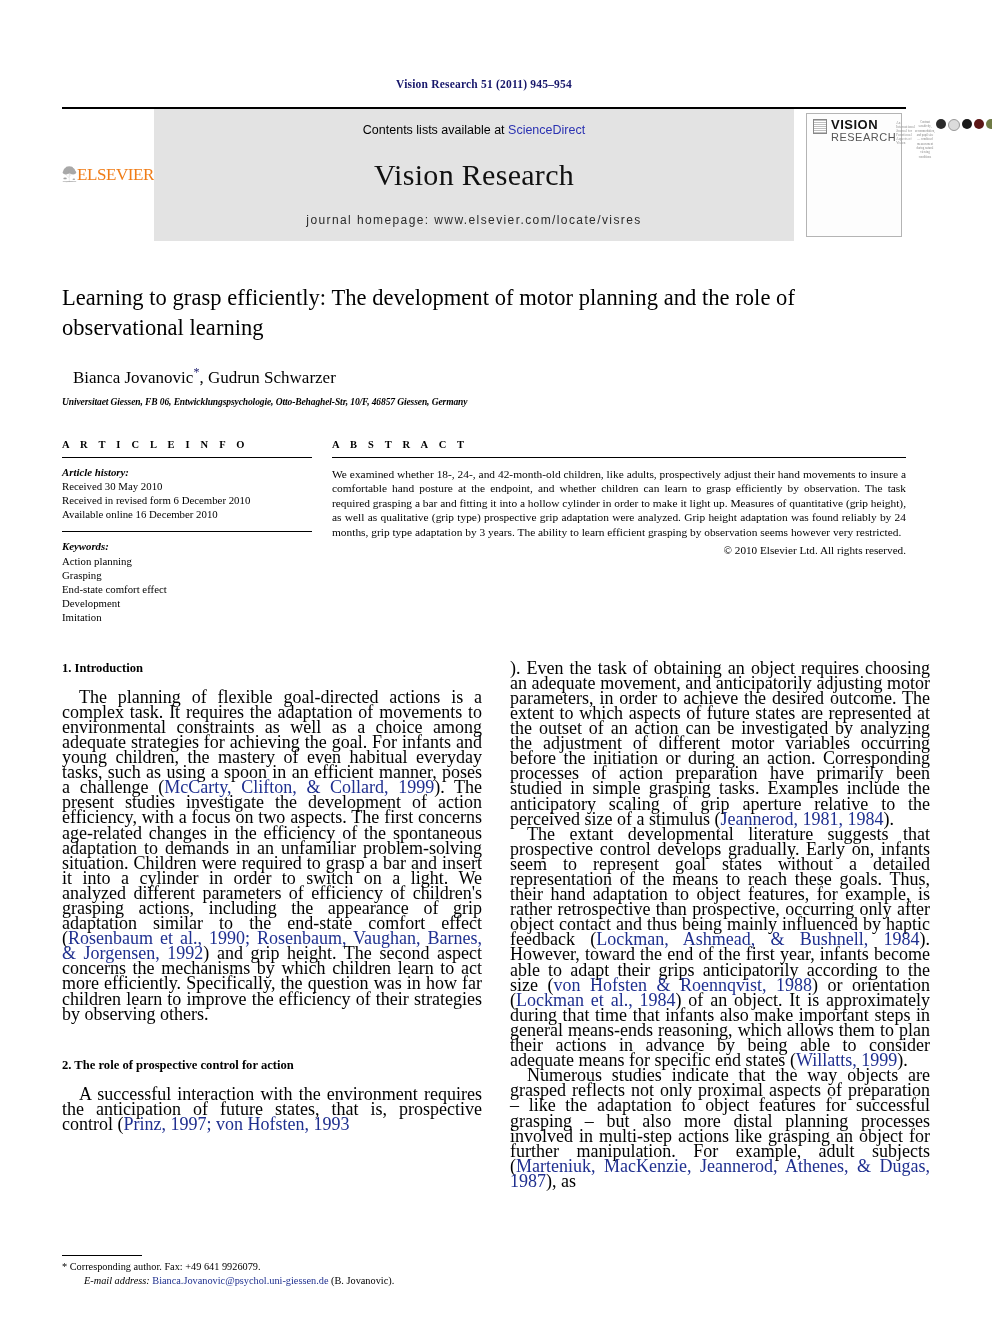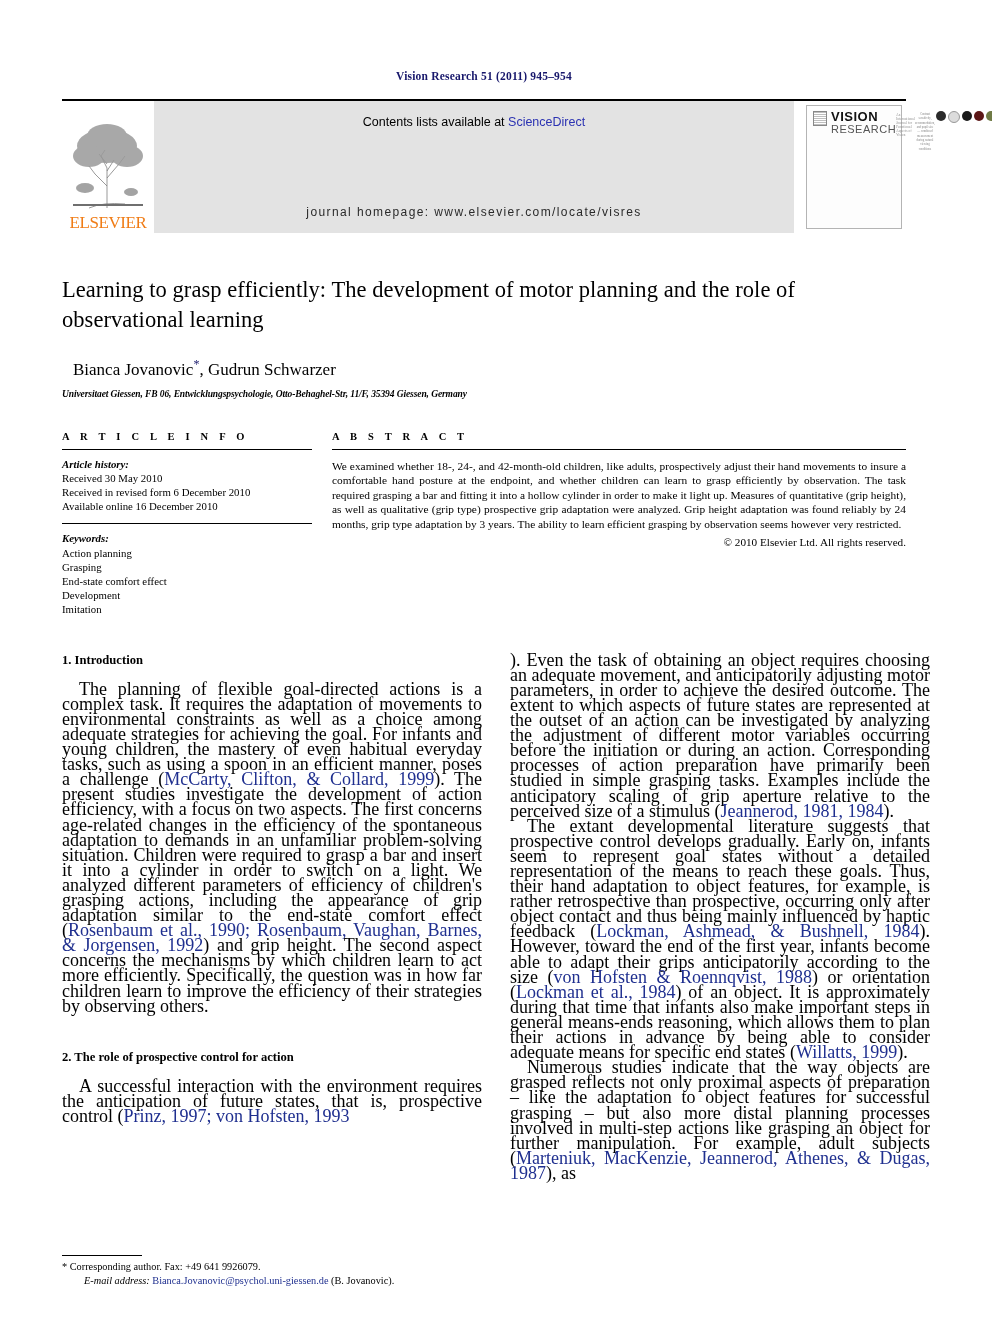--- a/index.html
+++ b/index.html
@@ -13,21 +13,21 @@
     font-family: "Liberation Serif", "DejaVu Serif", serif;
     color: #000000;
     position: relative;
     overflow: hidden;
   }
   .page {
     position: relative;
     width: 968px;
     height: 1323px;
     box-sizing: border-box;
-    padding: 0 62px;
+    padding: 8px 62px;
   }
 
   
   .running-head {
     text-align: center;
     font-size: 11.5px;
     font-weight: bold;
     color: #17176b;
     letter-spacing: 0.2px;
     padding-top: 70px;
@@ -38,21 +38,21 @@
     margin-top: 17px;
     border-top: 2.5px solid #000;
     height: 132px;
     display: flex;
     align-items: stretch;
   }
   .elsevier-block {
     width: 92px;
     flex: 0 0 92px;
     display: flex;
-    flex-direction: column;
+    flex-direction: row;
     align-items: center;
     justify-content: flex-end;
     padding-bottom: 2px;
   }
   .elsevier-tree {
     width: 78px;
     height: 98px;
     display: block;
   }
   .elsevier-word {
@@ -274,20 +274,21 @@
         </g>
         <rect x="4" y="88" width="70" height="2" fill="#6f6f6f"></rect>
       </svg>
       <div class="elsevier-word">ELSEVIER</div>
     </div>
 
     <div class="masthead-center">
       <div class="contents-line">
         <span>Contents lists available at </span><span class="sd-link">ScienceDirect</span>
       </div>
+      <div class="journal-title">Vision Research</div>
       <div class="homepage-line">journal homepage: www.elsevier.com/locate/visres</div>
     </div>
 
     <div class="cover-block">
       <div class="cover">
         <div class="cover-head">
           <div class="cover-badge"></div>
           <div>
             <div class="cover-vision">VISION</div>
             <div class="cover-research">RESEARCH</div>
@@ -335,21 +336,21 @@
         </div>
       </div>
     </div>
   </div>
 
   <div class="title-block">
     <h1 class="paper-title">Learning to grasp efficiently: The development of motor planning and the role of observational learning</h1>
     <div class="authors">
       <span>Bianca Jovanovic</span><span class="star">*</span><span>, Gudrun Schwarzer</span>
     </div>
-    <div class="affiliation">Universitaet Giessen, FB 06, Entwicklungspsychologie, Otto-Behaghel-Str, 11/F, 35394 Giessen, Germany</div>
+    <div class="affiliation">Universitaet Giessen, FB 06, Entwicklungspsychologie, Otto-Behaghel-Str, 10/F, 46857 Giessen, Germany</div>
   </div>
 
   <div class="info-abstract">
 
     <div class="col-info">
       <div class="sec-label">A R T I C L E   I N F O</div>
       <div class="rule"></div>
       <div class="info-group">
         <div class="ital">Article history:</div>
         <div>Received 30 May 2010</div>

